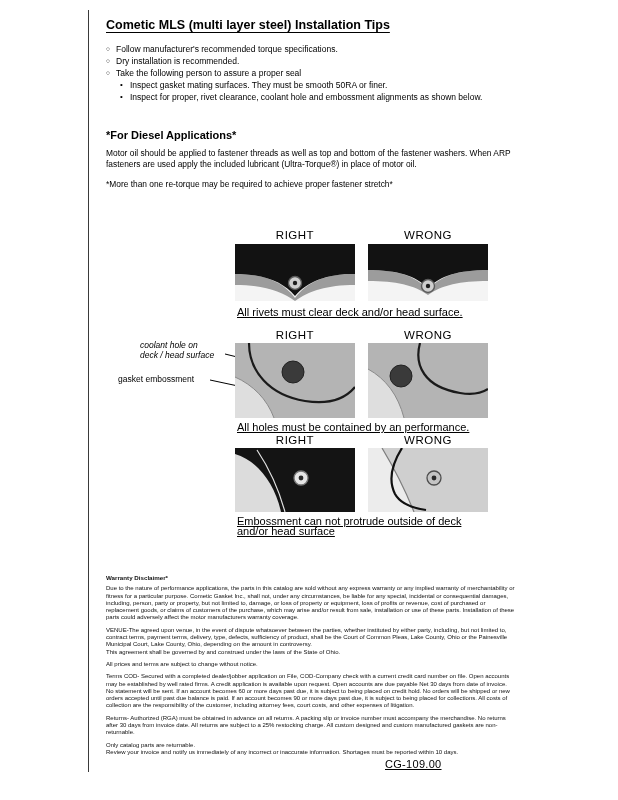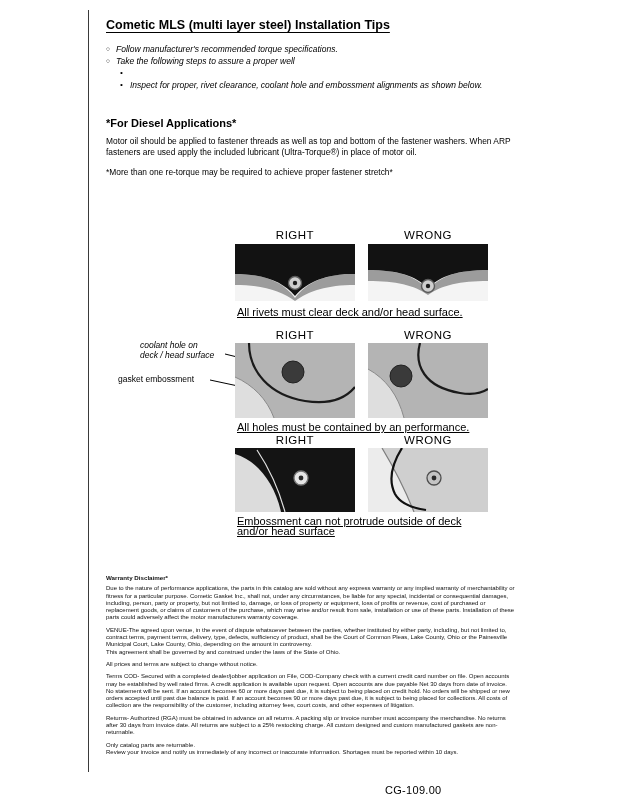--- a/index.html
+++ b/index.html
@@ -7,62 +7,67 @@
   body { font-family:"Liberation Sans", sans-serif; background:#ffffff; color:#000; }
   .page { position:relative; width:618px; height:800px; background:#fff; overflow:hidden;border-radius:32px; }
   .abs { position:absolute; }
 
   .margin-rule { left:88px; top:10px; width:1px; height:762px; background:#3a3a3a; }
 
   .title { left:106px; top:18px; font-size:12.5px; font-weight:bold;
            text-decoration:underline; text-underline-offset:3px; }
 
   .tips { left:106px; top:43px; font-size:8.5px; line-height:12px; }
-  .tip { display:flex; align-items:flex-start;font-style:italic; }
+  .tip { display:flex; align-items:flex-start; }
   .tip .mk { width:10px; flex:0 0 10px; text-align:left; }
   .tip .mk.c { font-size:6.5px; line-height:12px; }
   .tip .mk.d { font-size:8px; line-height:12px; }
   .tip.sub { padding-left:14px; }
 
   .diesel { left:106px; top:117px; width:414px; }
-  .diesel h2 { font-size:11px; font-weight:bold; margin-bottom:7px; }
+  .diesel h2 { font-size:11px; font-weight:bold; margin-bottom:7px;margin-top:12px; }
   .diesel p { font-size:8.4px; line-height:10.6px; margin-bottom:10px; }
 
   .colhead { width:120px; text-align:center; font-size:11.5px; letter-spacing:.5px; }
   .diag { width:120px; }
   .diag svg { display:block; width:120px; }
   .caption { font-size:11px; line-height:10px; white-space:pre-line;text-decoration:underline; }
   .dlabel { font-size:8.5px; line-height:10px; white-space:pre-line; }
 
   .legal { left:106px; top:574px; width:410px; font-size:6px; line-height:7.3px; color:#111; }
   .legal h3 { font-size:6.2px; font-weight:bold; margin-bottom:4px; }
   .legal p { margin-bottom:5px; white-space:pre-line; }
 
-  .footer { left:385px; top:784px; font-size:11px; letter-spacing:.3px; }
+  .footer { left:385px; top:758px; font-size:11px; letter-spacing:.3px;text-decoration:underline; }
 </style>
 </head>
 <body>
 
 <div class="page">
 
   <div class="abs margin-rule"></div>
 
   <div class="abs title">Cometic MLS (multi layer steel) Installation Tips</div>
 
   <div class="abs tips">
     <div class="tip">
       <span class="mk c">○</span>
       <span>Follow manufacturer's recommended torque specifications.</span>
     </div>
     <div class="tip">
       <span class="mk c">○</span>
-      <span>Take the following steps to assure a proper well</span>
+      <span>Dry installation is recommended.</span>
+    </div>
+    <div class="tip">
+      <span class="mk c">○</span>
+      <span>Take the following person to assure a proper seal</span>
     </div>
     <div class="tip sub">
       <span class="mk d">•</span>
+      <span>Inspect gasket mating surfaces.  They must be smooth 50RA or finer.</span>
     </div>
     <div class="tip sub">
       <span class="mk d">•</span>
       <span>Inspect for proper, rivet clearance, coolant hole and embossment alignments as shown below.</span>
     </div>
   </div>
 
   <div class="abs diesel">
     <h2>*For Diesel Applications*</h2>
     <p>Motor oil should be applied to fastener threads as well as top and bottom of the fastener washers. When ARP fasteners are used apply the included lubricant (Ultra-Torque®) in place of motor oil.</p>

